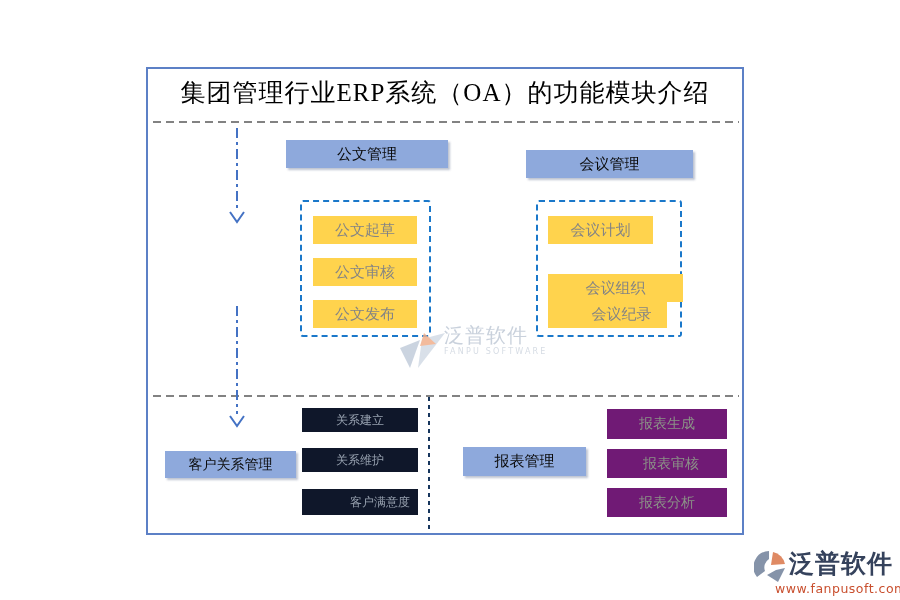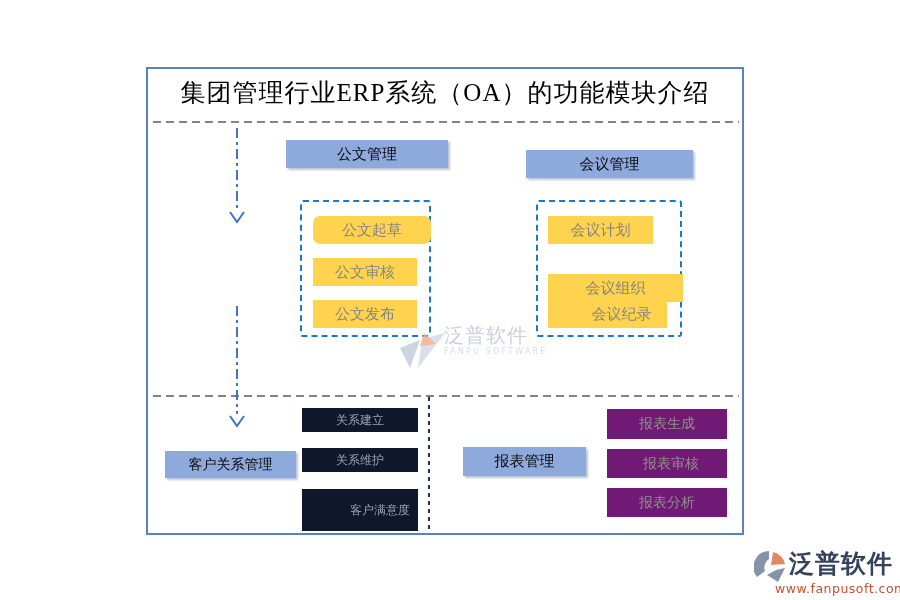--- a/index.html
+++ b/index.html
@@ -84,34 +84,34 @@
     <path d="M230,212 L237,222 L244,212"></path>
   </g>
   <g stroke="#4472C4" stroke-width="2" fill="none">
     <path d="M237,306 V414" stroke-dasharray="10 4 3 4"></path>
     <path d="M230,416 L237,426 L244,416"></path>
   </g>
 </svg>
 
 <div class="abs hdr" style="left:286px;top:140px;width:162px;height:28px;">公文管理</div>
 <div class="abs dashed-box" style="left:300px;top:200px;width:131px;height:137px;"></div>
-<div class="abs ybox" style="left:313px;top:216px;width:118px;height:28px;border-radius:7px;">公文起草</div>
+<div class="abs ybox" style="left:313px;top:216px;width:104px;height:28px;">公文起草</div>
 <div class="abs ybox" style="left:313px;top:258px;width:104px;height:28px;">公文审核</div>
 <div class="abs ybox" style="left:313px;top:300px;width:104px;height:28px;">公文发布</div>
 
 <div class="abs hdr" style="left:526px;top:150px;width:167px;height:28px;">会议管理</div>
 <div class="abs dashed-box" style="left:536px;top:200px;width:146px;height:137px;"></div>
 <div class="abs ybox" style="left:548px;top:216px;width:105px;height:28px;">会议计划</div>
 <div class="abs ybox" style="left:548px;top:258px;width:135px;height:28px;margin-top:16px;">会议组织</div>
 <div class="abs ybox" style="left:548px;top:300px;width:119px;height:28px;padding-left:28px;">会议纪录</div>
 
 <div class="abs hdr" style="left:165px;top:451px;width:131px;height:27px;font-size:14px;">客户关系管理</div>
 <div class="abs lbbox" style="left:302px;top:408px;width:116px;height:24px;">关系建立</div>
 <div class="abs lbbox" style="left:302px;top:448px;width:116px;height:24px;">关系维护</div>
-<div class="abs lbbox" style="left:302px;top:489px;width:116px;height:42px;padding-left:40px;">客户满意度</div>
+<div class="abs lbbox" style="left:302px;top:489px;width:116px;height:26px;padding-left:40px;">客户满意度</div>
 
 <div class="abs hdr" style="left:463px;top:447px;width:123px;height:29px;">报表管理</div>
 <div class="abs gbox" style="left:607px;top:409px;width:120px;height:30px;">报表生成</div>
 <div class="abs gbox" style="left:607px;top:449px;width:120px;height:29px;padding-left:8px;">报表审核</div>
 <div class="abs gbox" style="left:607px;top:488px;width:120px;height:29px;">报表分析</div>
 
 <svg class="abs" style="left:398px;top:330px;width:48px;height:40px;opacity:.85;" viewBox="0 0 48 40">
   <polygon points="2,18 22,10 12,38" fill="#C3CDDB"></polygon>
   <polygon points="24,9 47,3 20,38" fill="#D3DBE6"></polygon>
   <polygon points="26,3 38,14 22,16" fill="#F2B08C"></polygon>

